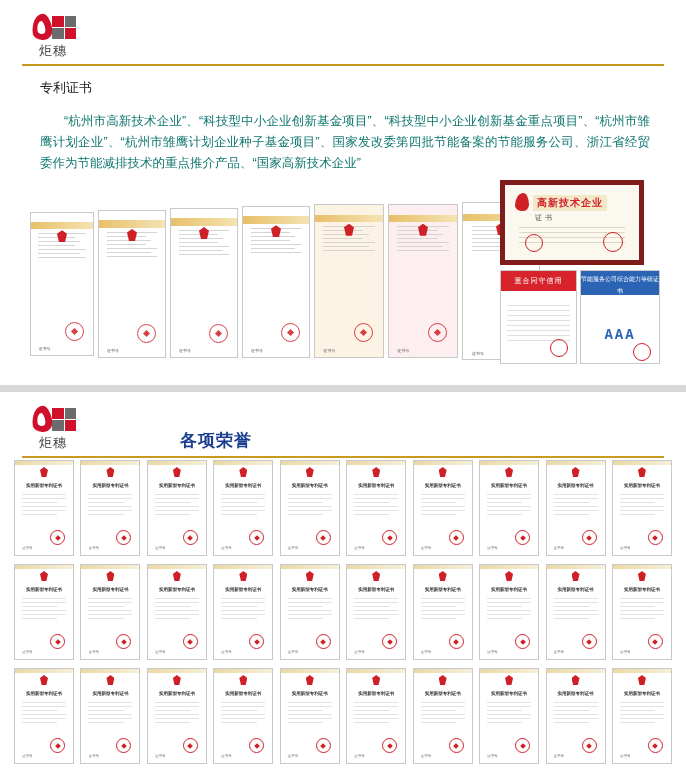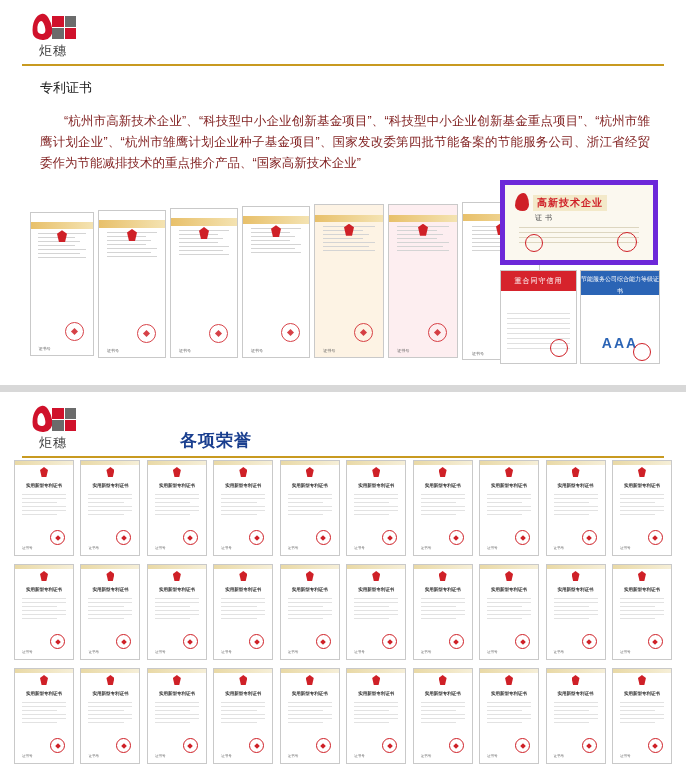--- a/index.html
+++ b/index.html
@@ -126,21 +126,21 @@
     width: 610px;
   }
   .honors-heading {
     font-size: 13px;
     color: #222222;
     margin-bottom: 6px;
     line-height: 20px;
   }
   .honors-paragraph {
     font-size: 12.5px;
-    color: #7f1d1d;
+    color: #0f766e;
     line-height: 21px;
     text-align: justify;
     text-indent: 24px;
   }
 
   
   .cert-row-1 {
     position: absolute;
     left: 28px;
     top: 204px;
@@ -227,24 +227,24 @@
   
   .tint-warm  { background: #fdf3e4; }
   .tint-pink  { background: #fdeef0; }
   .tint-plain { background: #ffffff; }
 
   
   .plaque {
     position: absolute;
     left: 500px;
     top: 180px;
-    width: 158px;
+    width: 144px;
     height: 85px;
     background: #0ea5e9;
-    border: 5px solid #6d28d9;
+    border: 5px solid #7f1d1d;
     box-sizing: border-box;
   }
   .plaque-inner {
     position: relative;
     width: 100%;
     height: 100%;
     background: #fbf8ef;
   }
   .plaque-flame {
     position: absolute;
@@ -339,22 +339,23 @@
     color: #fff;
     font-size: 6px;
     text-align: center;
     line-height: 12px;
     padding-top: 2px;
     box-sizing: border-box;
   }
   .sc-body {
     position: relative;
     height: calc(100% - 20px);
-    padding: 22px 6px;
+    padding: 14px 6px;
     box-sizing: border-box;
+    font-family: Liberation Mono, monospace;
   }
   .sc-body i {
     display: block;
     height: 1px;
     background: #e0e0e0;
     margin-bottom: 4px;
   }
   .sc-aaa {
     text-align: center;
     font-size: 14px;

